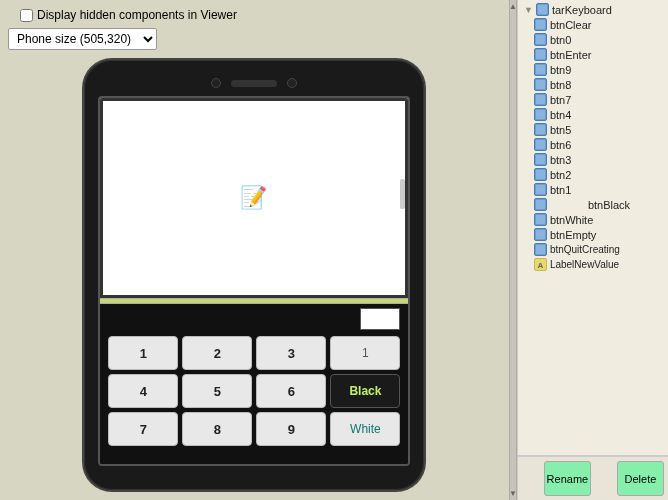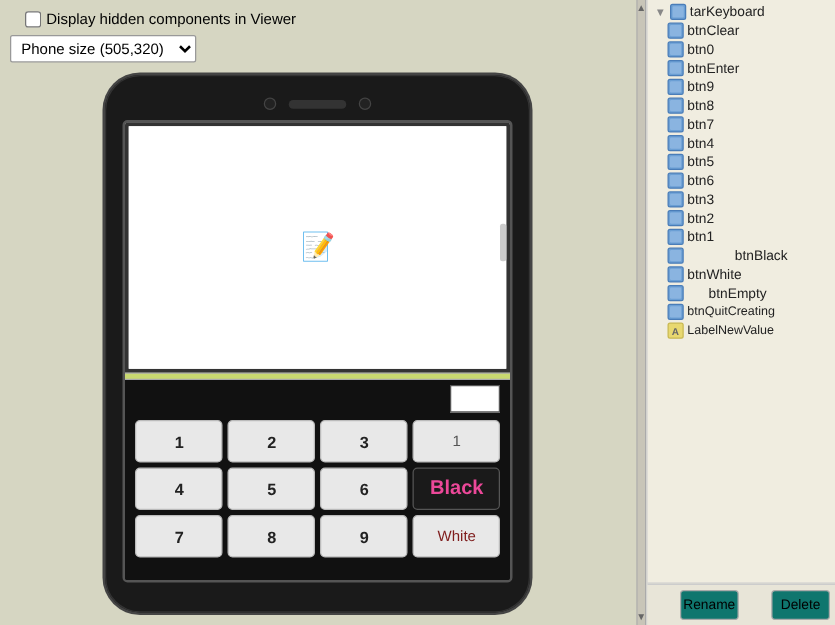--- a/index.html
+++ b/index.html
@@ -177,28 +177,28 @@
     .key-empty {
       background: #e8e8e8;
       color: #555;
       font-weight: normal;
       font-size: 12px;
       border-color: #bbb;
     }
 
     .key-black {
       background: #1a1a1a;
-      color: #ec4899;
+      color: #bef264;
       border-color: #555;
-      font-size: 16px;
+      font-size: 12px;
     }
 
     .key-white {
       background: #e8e8e8;
-      color: #7f1d1d;
+      color: #0f766e;
       font-size: 12px;
       font-weight: normal;
       border-color: #bbb;
     }
 
     
     .right-panel {
       width: 153px;
       height: 500px;
       background: #f0ede0;
@@ -278,23 +278,23 @@
     .bottom-buttons {
       display: flex;
       padding: 4px;
       gap: 4px;
       background: #e8e5d8;
       border-top: 1px solid #ccc;
     }
 
     .bottom-btn {
       flex: 1;
-      height: 24px;
+      height: 35px;
       font-size: 11px;
-      background: #0f766e;
+      background: #86efac;
       border: 1px solid #aaa;
       border-radius: 3px;
       cursor: pointer;
       display: flex;
       align-items: center;
       justify-content: center;
       margin-left: 22px;
     }
   </style>
 </head>
@@ -430,21 +430,21 @@
     <div class="tree-item indented">
       <span class="btn-icon"></span>
       <span style="margin-left:3px;padding-left:38px;">btnBlack</span>
     </div>
     <div class="tree-item indented">
       <span class="btn-icon"></span>
       <span style="margin-left:3px;">btnWhite</span>
     </div>
     <div class="tree-item indented">
       <span class="btn-icon"></span>
-      <span style="margin-left:20px;">btnEmpty</span>
+      <span style="margin-left:3px;">btnEmpty</span>
     </div>
     <div class="tree-item indented">
       <span class="btn-icon"></span>
       <span style="margin-left:3px; font-size:10px;">btnQuitCreating</span>
     </div>
     <div class="tree-item indented">
       <span class="label-icon">A</span>
       <span style="margin-left:3px; font-size:10px;">LabelNewValue</span>
     </div>
 

